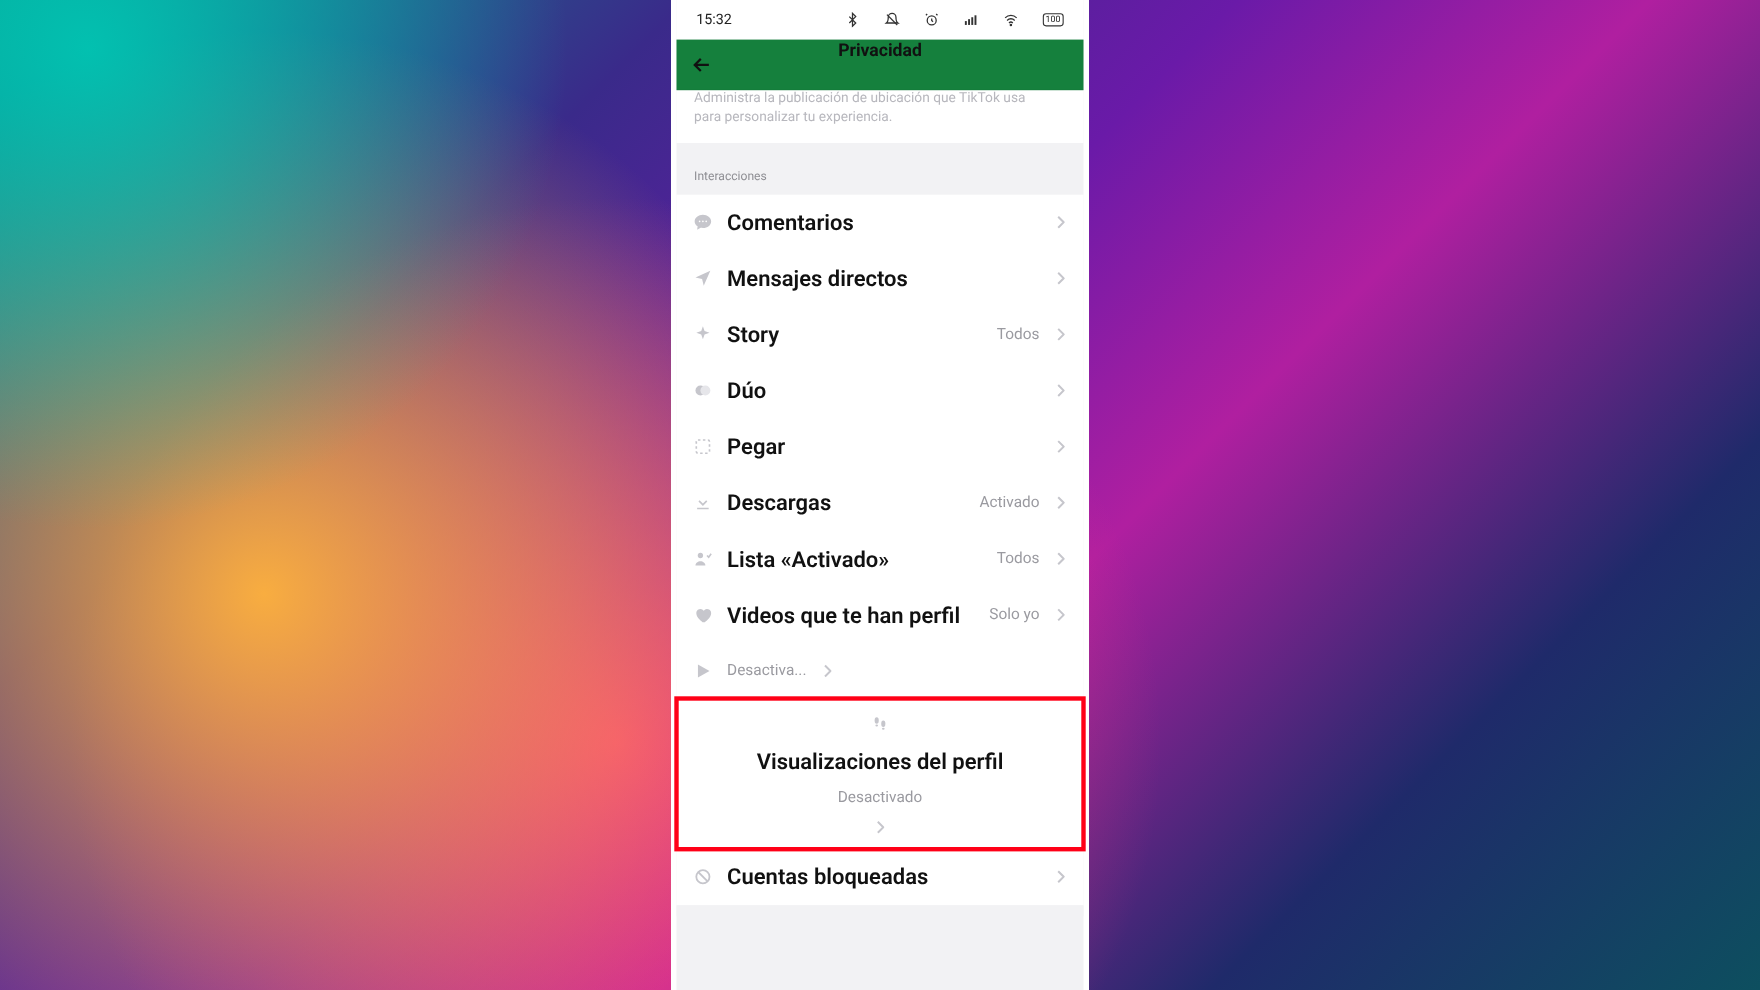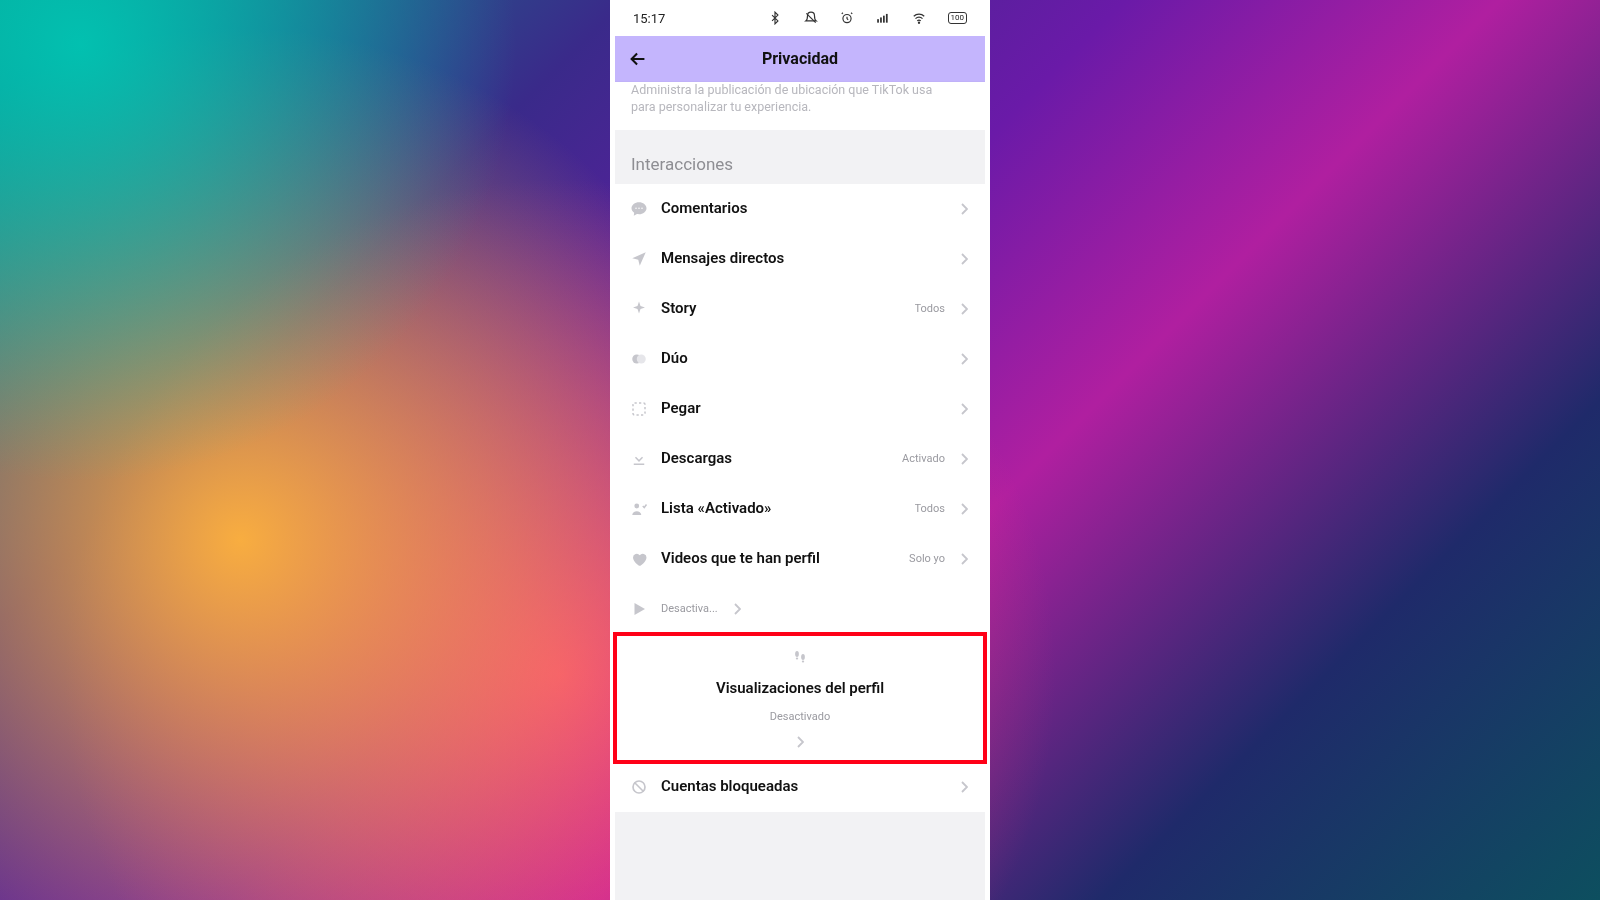--- a/index.html
+++ b/index.html
@@ -16,48 +16,48 @@
     position: absolute; left: 50%; top: 0; transform: translateX(-50%);
     width: 380px; height: 900px; background: #ffffff;
   }
   .phone { width: 370px; height: 100%; margin: 0 auto; background: #f2f2f4; display: flex; flex-direction: column; }
   
   .statusbar { height: 36px; background: #ffffff; display: flex; align-items: center; justify-content: space-between; padding: 0 18px; font-size: 13px; color: #222; }
   .status-icons { display: flex; align-items: center; gap: 22px; }
   .status-icons svg { width: 14px; height: 14px; display: block; }
   .batt { border:1px solid #333; border-radius:3px; font-size:8px; padding:0 2px; line-height:10px; }
   
-  .header { height: 46px; background: #c4b5fd; display: flex; align-items: center; position: relative; border-bottom: 1px solid rgba(0,0,0,0.02); }
+  .header { height: 46px; background: #15803d; display: flex; position: relative; border-bottom: 1px solid rgba(0,0,0,0.02); }
   .back { width: 46px; height: 46px; display:flex; align-items:center; justify-content:center; }
   .header-title { position:absolute; left:0; right:0; text-align:center; font-weight:700; font-size:16px; color:#111; pointer-events:none; }
   
   .info-card { background:#ffffff; padding: 0 16px 14px 16px; font-size:12.5px; color:#b7b7bd; line-height:1.35; }
   
-  .section-header { padding: 24px 16px 10px 16px; font-size:17px; color:#8e8e93; }
+  .section-header { padding: 24px 16px 10px 16px; font-size:11px; color:#8e8e93; }
   
   .list { background:#ffffff; }
   .row { display:flex; align-items:center; padding: 13px 14px; min-height:50px; gap:12px; position:relative; }
   .row .icon { width:20px; height:20px; flex:0 0 20px; display:flex; align-items:center; justify-content:center; }
   .row .icon svg { width:18px; height:18px; }
-  .row .label { flex:1 1 auto; font-size:15px; font-weight:600; color:#111; line-height:1.25; }
-  .row .value { font-size:11px; color:#9a9aa0; max-width:110px; white-space:nowrap; overflow:hidden; text-overflow:ellipsis; text-align:right; }
+  .row .label { flex:1 1 auto; font-size:20px; font-weight:600; color:#111; line-height:1.25; }
+  .row .value { font-size:14px; color:#9a9aa0; max-width:110px; white-space:nowrap; overflow:hidden; text-overflow:ellipsis; text-align:right; }
   .row .chev { flex:0 0 14px; display:flex; align-items:center; justify-content:center; }
   .row .chev svg { width:8px; height:12px; }
   .highlight { outline:4px solid #ff0017; outline-offset:-2px;flex-direction:column; }
   .spacer-bottom { height: 10px; background:#f2f2f4; }
 </style>
 </head>
 <body>
 
 <div class="bg">
   <div class="frame">
     <div class="phone">
 
       <div class="statusbar">
-        <span>15:17</span>
+        <span>15:32</span>
         <span class="status-icons">
           <span>
             <svg viewBox="0 0 24 24" fill="none" stroke="#333" stroke-width="2">
                 <path d="M7 7l10 10-5 5V2l5 5L7 17"></path>
               </svg>
           </span>
           <span>
             <svg viewBox="0 0 24 24" fill="none" stroke="#333" stroke-width="2">
                 <path d="M18 8a6 6 0 10-12 0c0 7-3 9-3 9h18s-3-2-3-9"></path>
                 <path d="M4 4l16 16"></path>

